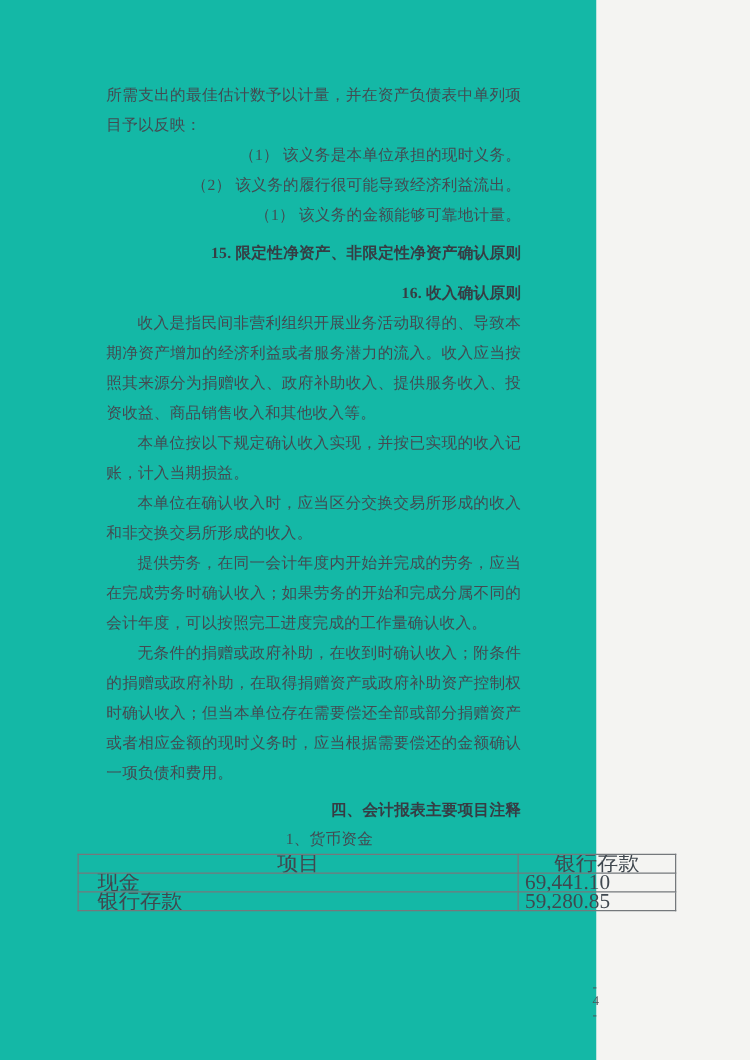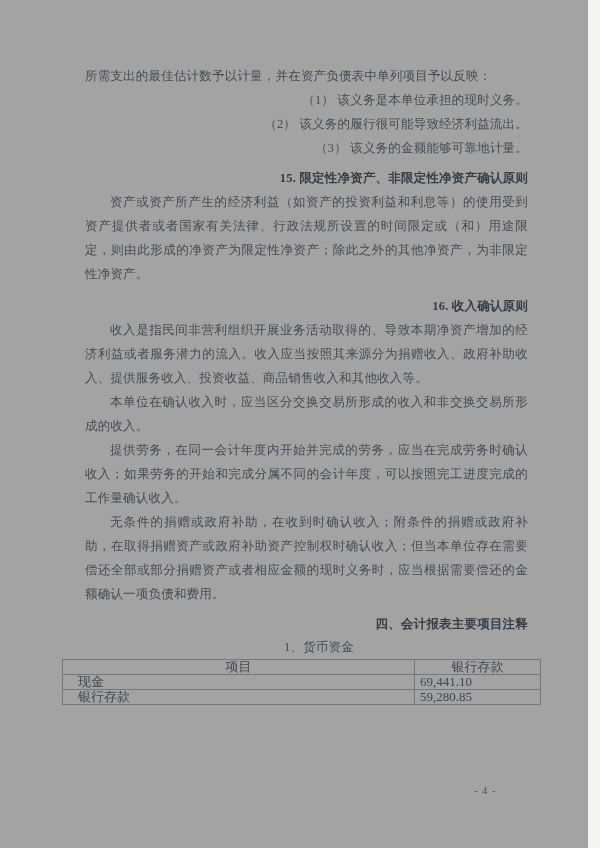--- a/index.html
+++ b/index.html
@@ -3,23 +3,23 @@
 <meta charset="utf-8">
 <style>
   html,body{margin:0;padding:0;}
   body{
     width:600px;height:848px;overflow:hidden;
     background:#f4f4f2;
     font-family:"Liberation Serif","DejaVu Serif",serif;
   }
   .page{
     position:relative;
-    width:588px;height:848px;
+    width:477px;height:848px;
     box-sizing:border-box;
-    background:#a3a3a3;
+    background:#14b8a6;
     padding:64px 60px 0 85px;
     color:#434b52;
     font-size:12.5px;
   }
   p{margin:0;line-height:24px;text-align:justify;letter-spacing:0.2px;}
   .list{padding-left:33px;text-align:right;}
   .indent{text-indent:2em;}
   .heading{
     font-weight:bold;
     color:#363d44;
@@ -27,21 +27,21 @@
     line-height:24px;
     margin:0;
     text-align:right;
   }
   .mt6{margin-top:6px;}
   .mt8{margin-top:8px;}
   .sublabel{text-indent:2em;line-height:23px;text-align:center;}
   table{
     border-collapse:collapse;
     table-layout:fixed;
-    font-size:13px;
+    font-size:17px;
     color:#40484f;
   }
   .tbl1{width:478px;margin-left:-23px;}
   th,td{
     border:1px solid #74787c;
     height:14px;
     line-height:14px;
     padding:0 5px;
     font-weight:normal;
     overflow:hidden;
@@ -60,27 +60,27 @@
 </style>
 </head>
 <body>
 
 <div class="page">
 
   <p class="body">所需支出的最佳估计数予以计量，并在资产负债表中单列项目予以反映：</p>
 
   <p class="list">（1） 该义务是本单位承担的现时义务。</p>
   <p class="list">（2） 该义务的履行很可能导致经济利益流出。</p>
-  <p class="list">（3） 该义务的金额能够可靠地计量。</p>
+  <p class="list">（1） 该义务的金额能够可靠地计量。</p>
 
   <p class="heading mt6">15. 限定性净资产、非限定性净资产确认原则</p>
-  <p class="indent">资产或资产所产生的经济利益（如资产的投资利益和利息等）的使用受到资产提供者或者国家有关法律、行政法规所设置的时间限定或（和）用途限定，则由此形成的净资产为限定性净资产；除此之外的其他净资产，为非限定性净资产。</p>
 
   <p class="heading mt8">16. 收入确认原则</p>
   <p class="indent">收入是指民间非营利组织开展业务活动取得的、导致本期净资产增加的经济利益或者服务潜力的流入。收入应当按照其来源分为捐赠收入、政府补助收入、提供服务收入、投资收益、商品销售收入和其他收入等。</p>
+  <p class="indent">本单位按以下规定确认收入实现，并按已实现的收入记账，计入当期损益。</p>
   <p class="indent">本单位在确认收入时，应当区分交换交易所形成的收入和非交换交易所形成的收入。</p>
   <p class="indent">提供劳务，在同一会计年度内开始并完成的劳务，应当在完成劳务时确认收入；如果劳务的开始和完成分属不同的会计年度，可以按照完工进度完成的工作量确认收入。</p>
   <p class="indent">无条件的捐赠或政府补助，在收到时确认收入；附条件的捐赠或政府补助，在取得捐赠资产或政府补助资产控制权时确认收入；但当本单位存在需要偿还全部或部分捐赠资产或者相应金额的现时义务时，应当根据需要偿还的金额确认一项负债和费用。</p>
 
   <p class="heading mt6">四、会计报表主要项目注释</p>
 
   <p class="sublabel">1、货币资金</p>
 
   <table class="tbl1">
     <colgroup>

